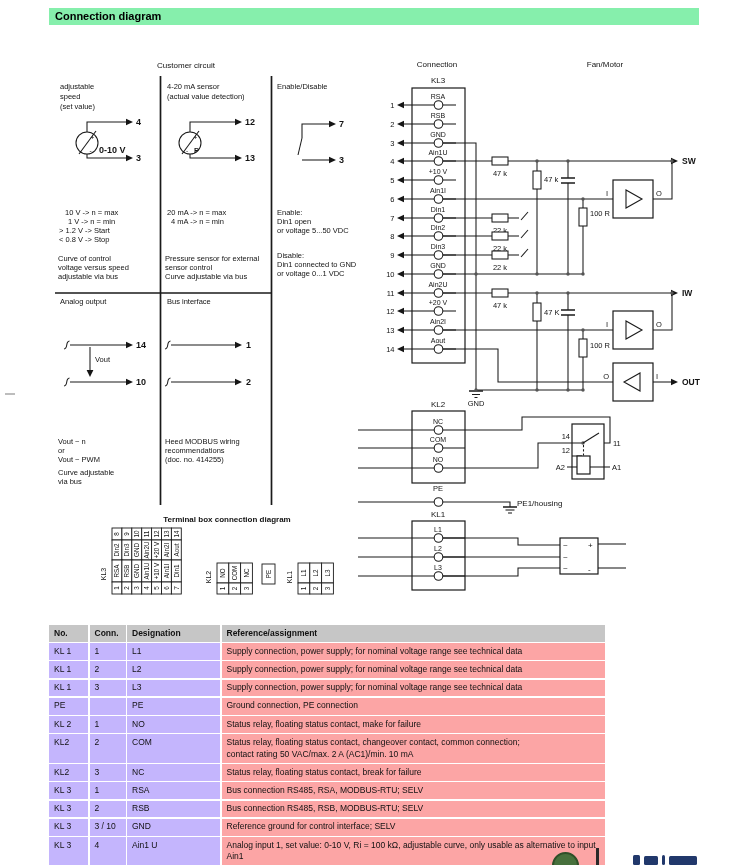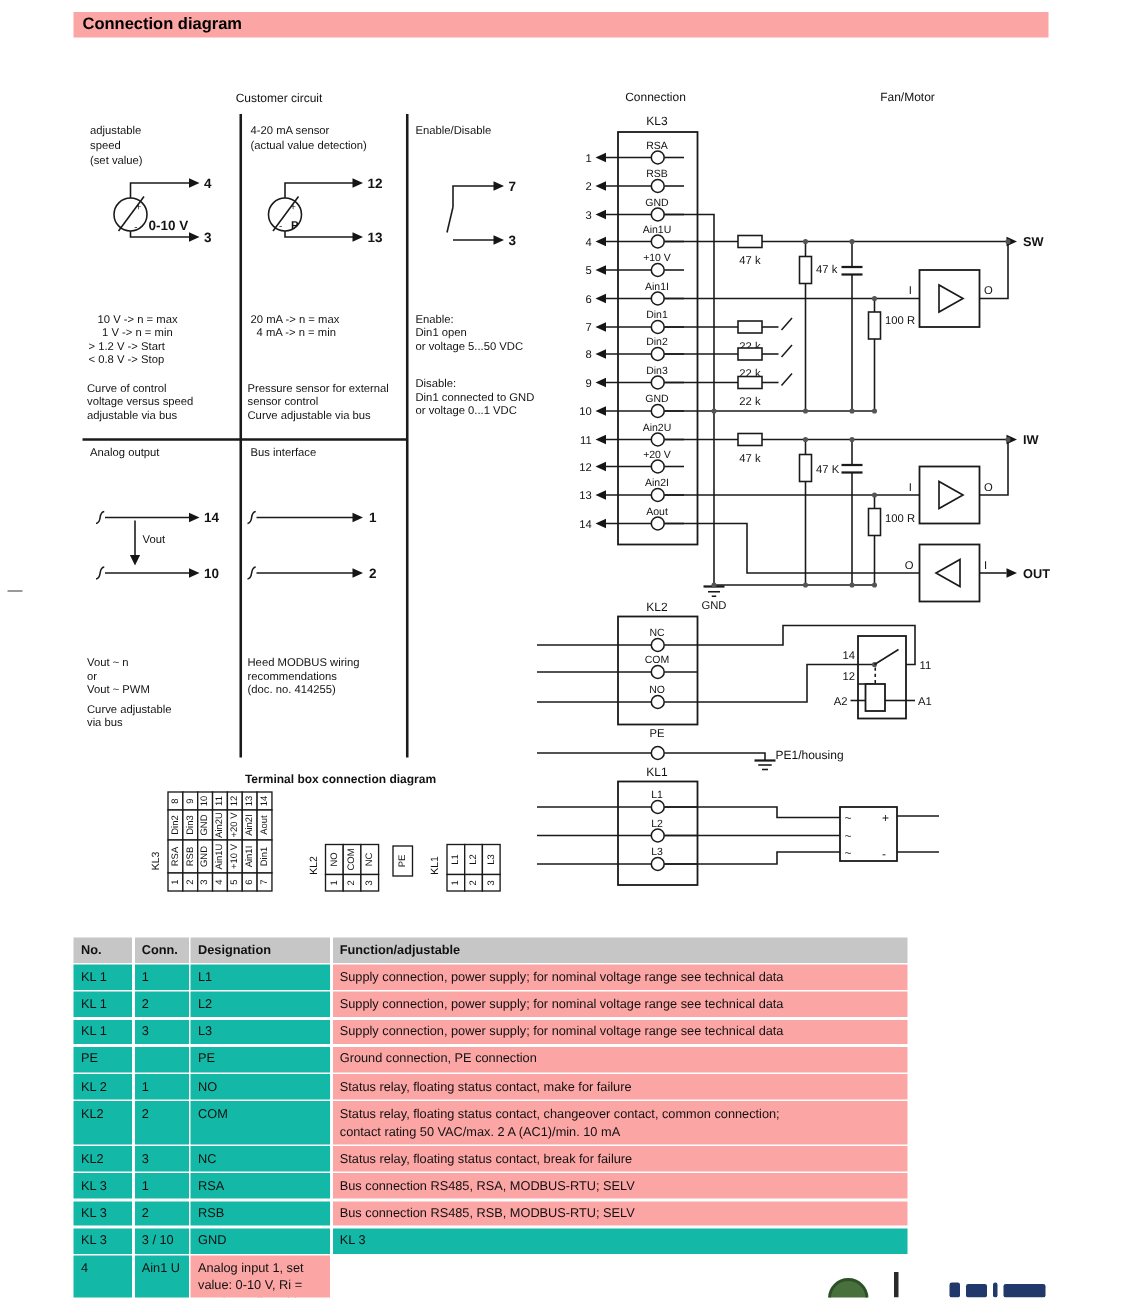--- a/index.html
+++ b/index.html
@@ -21,32 +21,32 @@
   .dot{fill:#555;stroke:none}
   .dash{stroke-dasharray:2.2 2}
   .t65{font-size:6.5px}.t70{font-size:7px}.t75{font-size:7.5px}.t80{font-size:8px}.t85{font-size:8.5px}
   .b{font-weight:bold}
   .t90b{font-size:9px;font-weight:bold}
   #conn-table{position:absolute;left:49px;top:625px;width:556px;display:grid;
               grid-template-columns:39px 36px 93px 1fr;gap:1.5px}
   .tcell{box-sizing:border-box;font-size:8.5px;line-height:1.38;padding:2.5px 4px 2.5px 5px;
          color:#111;white-space:pre-line}
   .th{background:#c6c6c6;font-weight:bold}
-  .cl{background:#14b8a6}
+  .cl{background:#c4b5fd}
   .cf{background:#fca5a5}
   #logo{position:absolute;left:548px;top:845px;width:160px;height:20px;z-index:3}
   .logo-circle{position:absolute;left:4px;top:7px;width:23px;height:23px;border-radius:50%;
                background:#47703c;border:2px solid #2f4f28}
   .logo-bar{position:absolute;left:48px;top:3px;width:2.5px;height:17px;background:#2a2a2a}
   .blob{position:absolute;background:#21386b;border-radius:1.5px}
 </style>
 </head>
 <body>
 
-<div id="header-bar" style="background: #fca5a5;">
+<div id="header-bar" style="background: #86efac;">
   <span>Connection diagram</span>
 </div>
 
 <svg id="diagram" width="750" height="620" viewBox="0 0 750 620">
 
   <line x1="5" y1="394" x2="15" y2="394" stroke="#9a9a9a" stroke-width="1.3"></line>
 
   <g>
     <text x="186" y="68" text-anchor="middle" class="t80">Customer circuit</text>
     <line x1="160.5" y1="76" x2="160.5" y2="505" class="div"></line>
@@ -564,21 +564,21 @@
         <rect x="262" y="564" width="13" height="20" class="cell"></rect>
         <text x="268.5" y="574" text-anchor="middle" dominant-baseline="central" font-size="6.3" transform="rotate(-90 268.5 574)">PE</text>
       </g>
   </g>
 </svg>
 
 <div id="conn-table">
     <div class="tcell th">No.</div>
     <div class="tcell th">Conn.</div>
     <div class="tcell th">Designation</div>
-    <div class="tcell th">Function/adjustable</div>
+    <div class="tcell th">Reference/assignment</div>
     <div class="tcell cl">KL 1</div>
     <div class="tcell cl">1</div>
     <div class="tcell cl">L1</div>
     <div class="tcell cf">Supply connection, power supply; for nominal voltage range see technical data</div>
     <div class="tcell cl">KL 1</div>
     <div class="tcell cl">2</div>
     <div class="tcell cl">L2</div>
     <div class="tcell cf">Supply connection, power supply; for nominal voltage range see technical data</div>
     <div class="tcell cl">KL 1</div>
     <div class="tcell cl">3</div>
@@ -605,20 +605,21 @@
     <div class="tcell cl">1</div>
     <div class="tcell cl">RSA</div>
     <div class="tcell cf">Bus connection RS485, RSA, MODBUS-RTU; SELV</div>
     <div class="tcell cl">KL 3</div>
     <div class="tcell cl">2</div>
     <div class="tcell cl">RSB</div>
     <div class="tcell cf">Bus connection RS485, RSB, MODBUS-RTU; SELV</div>
     <div class="tcell cl">KL 3</div>
     <div class="tcell cl">3 / 10</div>
     <div class="tcell cl">GND</div>
+    <div class="tcell cf">Reference ground for control interface; SELV</div>
     <div class="tcell cl">KL 3</div>
     <div class="tcell cl">4</div>
     <div class="tcell cl">Ain1 U</div>
     <div class="tcell cf">Analog input 1, set value: 0-10 V, Ri = 100 kΩ, adjustable curve, only usable as alternative to input Ain1
 I; SELV</div>
   </div>
 
 <div id="logo">
   <div class="logo-circle" style="background: rgb(71, 112, 60);"></div>
   <div class="logo-bar"></div>

